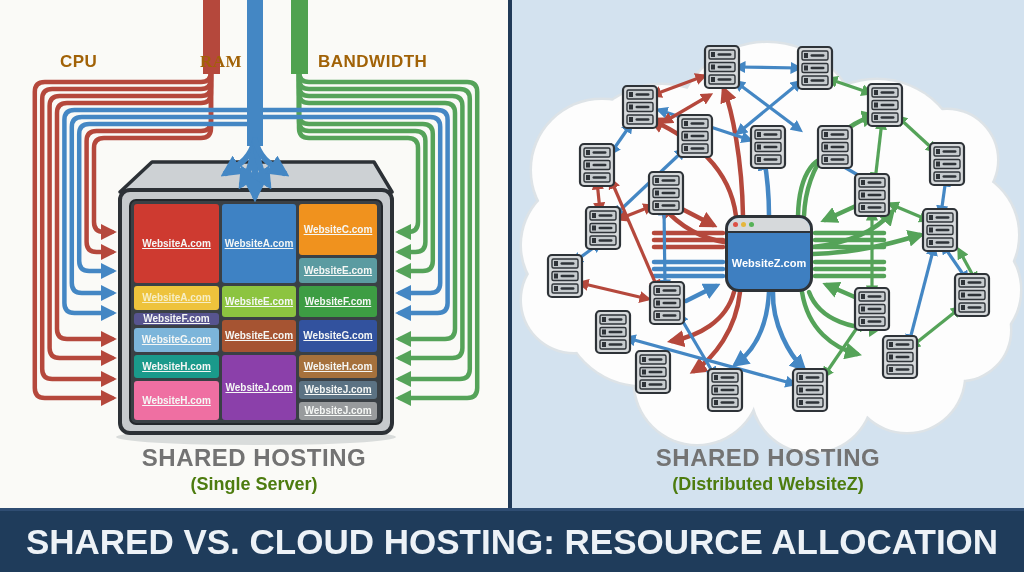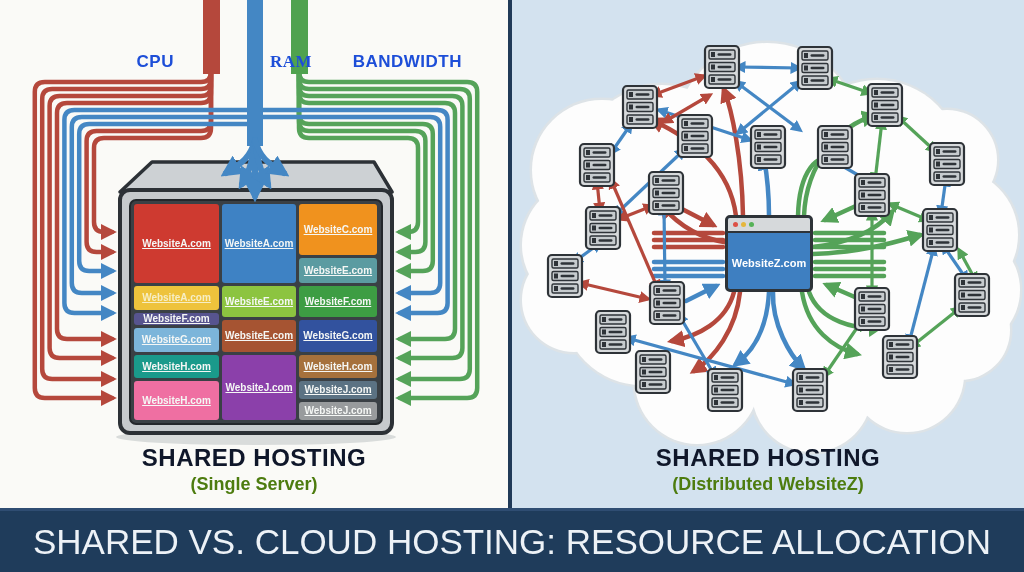--- a/index.html
+++ b/index.html
@@ -2,41 +2,41 @@
 <html><head>
 <meta charset="utf-8">
 <style>
   html,body{margin:0;padding:0;background:#e8e8e8;}
   .poster{position:relative;width:1024px;height:572px;overflow:hidden;
     font-family:"Liberation Sans",sans-serif;background:#fafaf7;}
   .panel{position:absolute;top:0;height:508px;overflow:hidden;box-sizing:border-box;}
   .panel.left{left:0;width:512px;background:#fafaf7;border-right:4px solid #203a58;}
   .panel.right{left:512px;width:512px;background:#d3e2ef;}
   .panel svg{position:absolute;left:0;top:0;}
-  .pipe-label{position:absolute;font-weight:bold;font-size:17px;color:#1d4ed8;
-    letter-spacing:.5px;text-align:right;z-index:3;}
+  .pipe-label{position:absolute;font-weight:bold;font-size:17px;color:#a16207;
+    letter-spacing:.5px;text-align:left;z-index:3;}
   #lbl-cpu{left:60px;top:52px;width:114px;}
   #lbl-ram{left:200px;top:52px;width:112px;font-family:Liberation Serif, serif;}
   #lbl-bw{left:318px;top:52px;width:144px;}
   #server-grid{position:absolute;left:131px;top:201px;width:249px;height:222px;z-index:2;}
   .cell{position:absolute;border-radius:3px;display:flex;align-items:center;justify-content:center;
     color:#f5f7f5;font-size:10px;font-weight:bold;text-align:center;line-height:1;overflow:hidden;text-decoration:underline;}
   .panel-caption{position:absolute;left:0;top:444px;width:100%;text-align:center;z-index:3;}
-  .cap-title{font-size:24px;font-weight:bold;color:#0f172a;letter-spacing:.5px;}
+  .cap-title{font-size:24px;font-weight:bold;color:#737373;letter-spacing:.5px;}
   .cap-sub{font-size:18px;font-weight:600;color:#4d7c0f;margin-top:2px;}
   .browser{position:absolute;left:213px;top:215px;width:88px;height:77px;z-index:4;
-    border:3px solid #2e3338;border-radius:5px;overflow:hidden;background:#3e7fc1;box-sizing:border-box;}
+    border:3px solid #2e3338;border-radius:14px;overflow:hidden;background:#3e7fc1;box-sizing:border-box;}
   .browser-bar{height:13px;background:#d6d9db;border-bottom:2px solid #2e3338;
     display:flex;align-items:center;padding-left:5px;gap:3px;}
   .dot{width:5px;height:5px;border-radius:50%;display:inline-block;}
   .browser-body{height:59px;display:flex;align-items:center;justify-content:center;
     color:#fff;font-size:11px;font-weight:bold;}
   .banner{position:absolute;left:0;top:508px;width:1024px;height:64px;background:#1f3c5b;
     border-top:3px solid #2f4d72;box-sizing:border-box;display:flex;align-items:center;justify-content:center;z-index:5;}
-  .banner span{color:#edf2f7;font-size:35px;font-weight:normal;letter-spacing:0px;white-space:nowrap;}
+  .banner span{color:#edf2f7;font-size:35px;font-weight:bold;letter-spacing:0px;white-space:nowrap;}
 </style>
 </head>
 <body>
 
 <div class="poster">
 
   <div class="panel left">
     <svg id="left-svg" width="512" height="508" viewBox="0 0 512 508">
       <defs>
         <marker id="mL-r" viewBox="0 0 10 10" refX="7" refY="5" markerWidth="3.6" markerHeight="3.6" orient="auto-start-reverse">

